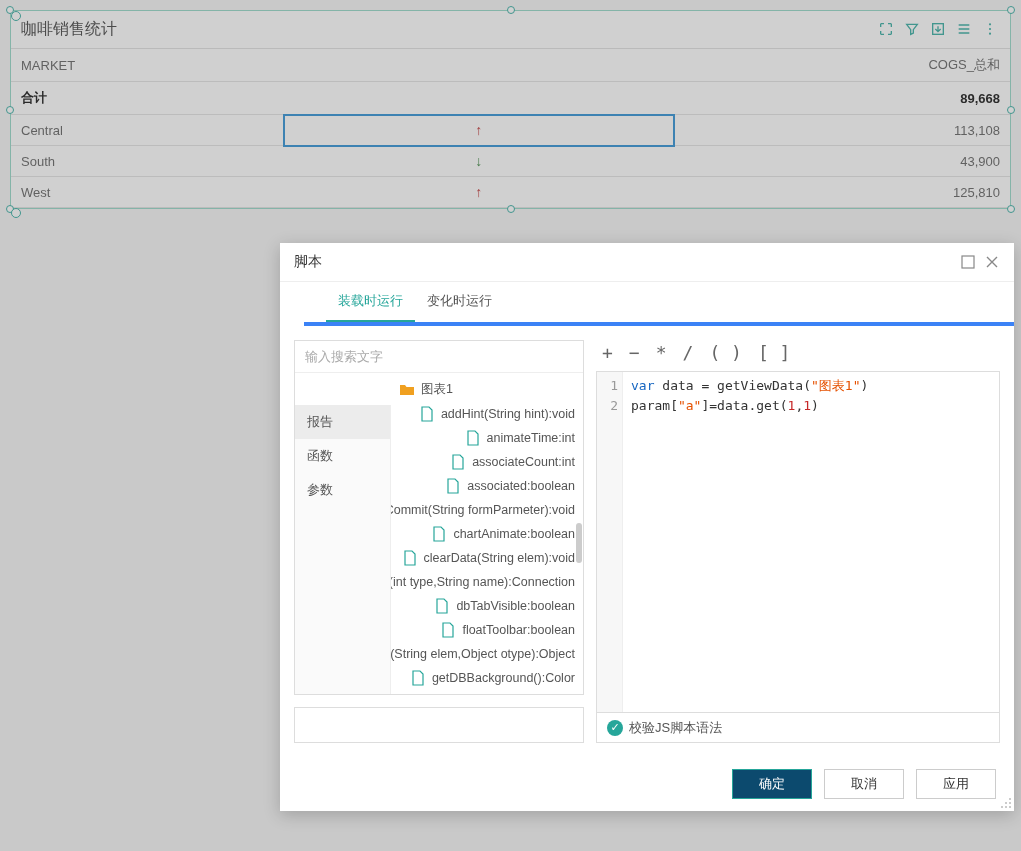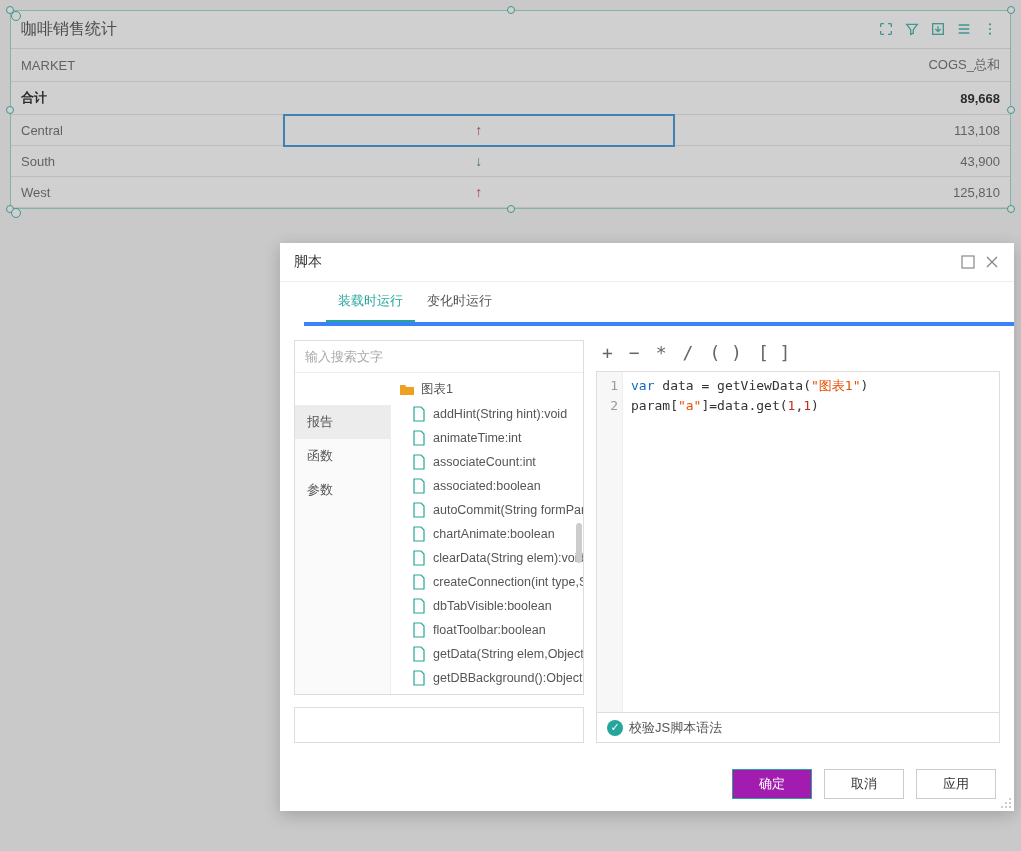--- a/index.html
+++ b/index.html
@@ -58,21 +58,21 @@
 .search-input::placeholder { color: #aaa; }
 .left-split { display: flex; flex: 1; overflow: hidden; }
 .cat-list { width: 96px; background: #fafafa; border-right: 1px solid #eee; margin-top: 32px; }
 .cat-item { padding: 8px 12px; font-size: 13px; color: #555; cursor: pointer; }
 .cat-item.active { background: #ececec; }
 .func-tree { flex: 1; overflow-y: auto; padding: 4px 0; position: relative;}
 .tree-item { display: flex; align-items: center; padding: 4px 8px; font-size: 12.5px; color: #555; cursor: pointer; white-space: nowrap; overflow: hidden; }
 .tree-item .ico { width: 16px; height: 16px; margin-right: 6px; flex-shrink: 0; display: inline-flex; align-items: center; justify-content: center;}
 .tree-item.folder .ico { color: #f0a020; }
 .tree-item.file .ico { color: #26a69a; }
-.tree-item.file { padding-left: 20px; }
+.tree-item.file { padding-left: 20px; justify-content: flex-end; }
 .func-scrollbar-track { position: absolute; right: 0; top: 0; width: 8px; height: 100%; }
 .func-scrollbar-thumb { position: absolute; right: 1px; top: 150px; width: 6px; height: 40px; background: #ccc; border-radius: 3px; }
 
 .desc-box { height: 86px; margin-top: 12px; border: 1px solid #ddd; width: 290px; }
 .left-stack { display: flex; flex-direction: column; }
 
 .right-col { flex: 1; display: flex; flex-direction: column; }
 .editor-toolbar { display: flex; gap: 16px; padding: 2px 6px 8px 6px; color: #666; font-size: 18px; }
 .editor-toolbar span { cursor: pointer; font-family: monospace; }
 .code-editor { flex: 1; border: 1px solid #ddd; display: flex; font-family: Consolas, monospace; font-size: 13px; overflow: hidden; }
@@ -80,21 +80,21 @@
 .code-area { flex: 1; padding: 4px 8px 0 8px; line-height: 20px; white-space: pre; }
 .tok-kw { color: #1565c0; }
 .tok-str { color: #e65100; }
 .tok-num { color: #c62828; }
 .tok-id { color: #333; }
 .validate-bar { display: flex; align-items: center; gap: 6px; padding: 6px 10px; border: 1px solid #ddd; border-top: none; font-size: 13px; color: #555; height: 30px;}
 .validate-bar .check { width: 16px; height: 16px; border-radius: 50%; background: #26a69a; display: inline-flex; align-items: center; justify-content: center; color: #fff; font-size: 11px; }
 
 .dialog-footer { display: flex; justify-content: flex-end; gap: 12px; padding: 12px 18px; }
 .btn { min-width: 80px; height: 30px; padding: 0 16px; border: 1px solid #ccc; background: #fff; font-size: 13px; cursor: pointer; color: #333; }
-.btn.primary { background: #a21caf; color: #fff; border-color: #26a69a; }
+.btn.primary { background: #0c4a6e; color: #fff; border-color: #26a69a; }
 .resize-grip { position: absolute; right: 2px; bottom: 2px; width: 12px; height: 12px; color: #bbb; }
 
 </style>
 </head>
 <body>
 
 <div class="widget-container">
   <div class="widget-handle-tl"></div>
   <div class="widget-handle-tr"></div>
   <div class="widget-handle-bl"></div>
@@ -300,21 +300,21 @@
                   </svg>
                 </span>
                 <span>getData(String elem,Object otype):Object</span>
               </div>
             <div class="tree-item file">
                 <span class="ico">
                   <svg viewBox="0 0 16 16" fill="none" stroke="currentColor" stroke-width="1.2">
                     <path d="M3 1h7l3 3v11H3z"></path>
                   </svg>
                 </span>
-                <span>getDBBackground():Object</span>
+                <span>getDBBackground():Color</span>
               </div>
             <div class="func-scrollbar-track">
                 <div class="func-scrollbar-thumb"></div>
               </div>
           </div>
         </div>
       </div>
       <div class="desc-box"></div>
     </div>
 

